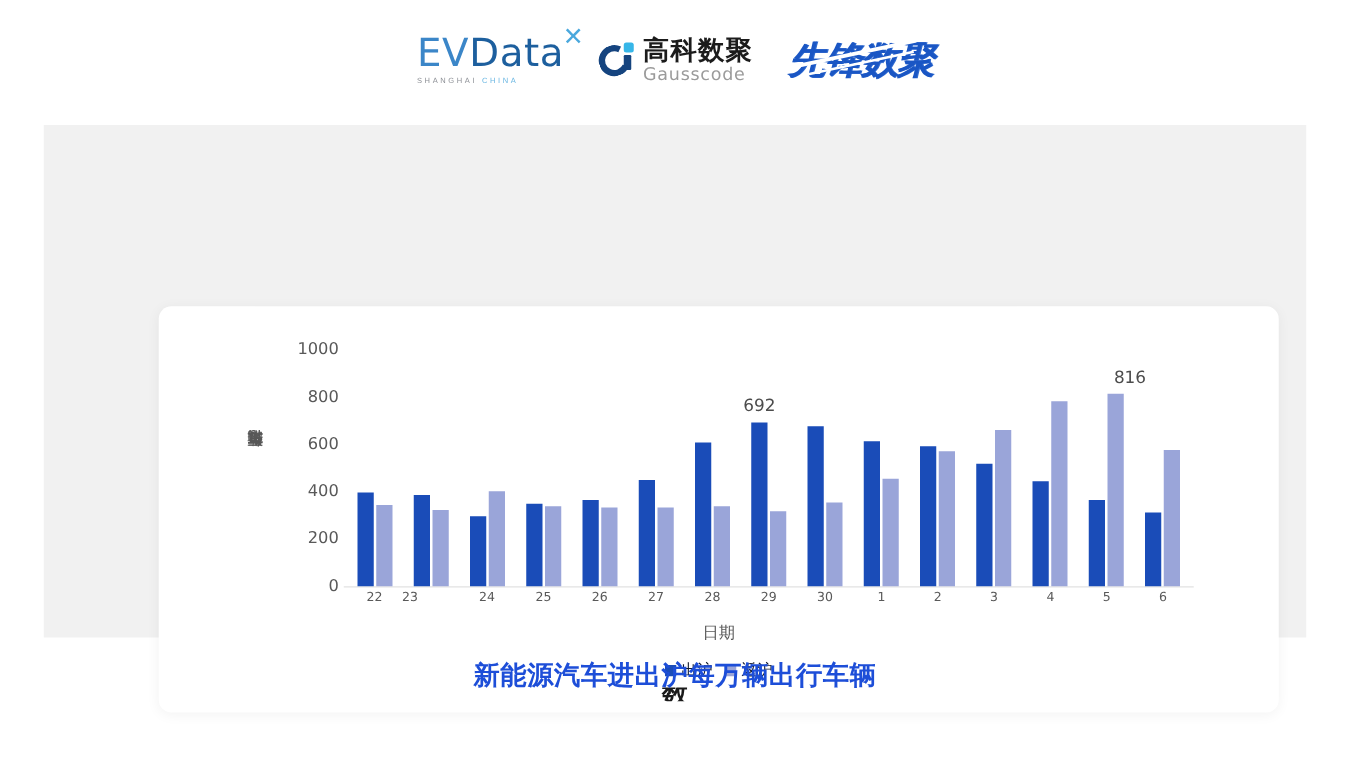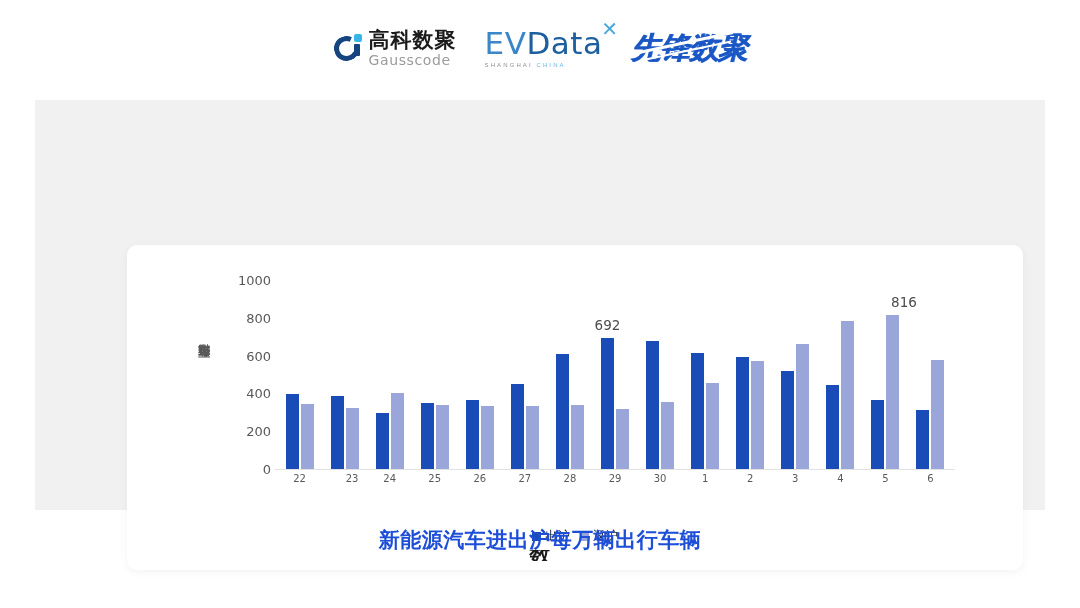--- a/index.html
+++ b/index.html
@@ -170,40 +170,40 @@
   .footer .en{
     margin-top:11px;font-size:14.5px;color:#3d3d3d;letter-spacing:.2px;
     font-family:"DejaVu Sans",sans-serif;position:relative;z-index:3;
   }
 </style>
 </head>
 <body>
 
 <div class="logo-bar">
 
+  <div class="logo evdata">
+    <div class="evdata-main">
+      <span class="ev">EV</span><span class="data">Data</span>
+      <span class="evdata-x">✕</span>
+    </div>
+    <div class="evdata-sub">
+      <span>SHANGHAI</span>
+      <span class="cn">CHINA</span>
+    </div>
+  </div>
+
   <div class="logo gauss">
     <div class="gauss-mark">
       <div class="ring"></div>
       <div class="dot"></div>
       <div class="bar"></div>
     </div>
     <div class="gauss-txt">
       <div class="gauss-cn">高科数聚</div>
       <div class="gauss-en">Gausscode</div>
-    </div>
-  </div>
-
-  <div class="logo evdata">
-    <div class="evdata-main">
-      <span class="ev">EV</span><span class="data">Data</span>
-      <span class="evdata-x">✕</span>
-    </div>
-    <div class="evdata-sub">
-      <span>SHANGHAI</span>
-      <span class="cn">CHINA</span>
     </div>
   </div>
 
   <div class="logo pioneer">
     <span>先锋数聚</span>
     <span class="slash"></span>
     <span class="slash2"></span>
   </div>
 
 </div>
@@ -279,35 +279,36 @@
             <div class="bar a" style="height: 68.607px; background: rgb(26, 76, 184);"></div>
             <div class="bar b" style="height: 154.224px; background: rgb(154, 165, 217);"></div>
           </div>
           <div class="col" style="left: 630.933px; width: 45.0667px;">
             <div class="bar a" style="height: 58.59px; background: rgb(26, 76, 184);"></div>
             <div class="bar b" style="height: 109.242px; background: rgb(154, 165, 217);"></div>
           </div>
         </div>
       <div class="x-labels" id="x-labels">
           <div class="x-label" style="left: 22.5333px;">22</div>
-          <div class="x-label" style="left: 75px;">23</div>
+          <div class="x-label" style="left: 51px;">23</div>
           <div class="x-label" style="left: 112.667px;">24</div>
           <div class="x-label" style="left: 157.733px;">25</div>
           <div class="x-label" style="left: 202.8px;">26</div>
           <div class="x-label" style="left: 247.867px;">27</div>
           <div class="x-label" style="left: 292.933px;">28</div>
           <div class="x-label" style="left: 338px;">29</div>
           <div class="x-label" style="left: 383.067px;">30</div>
           <div class="x-label" style="left: 428.133px;">1</div>
           <div class="x-label" style="left: 473.2px;">2</div>
           <div class="x-label" style="left: 518.267px;">3</div>
           <div class="x-label" style="left: 563.333px;">4</div>
           <div class="x-label" style="left: 608.4px;">5</div>
           <div class="x-label" style="left: 653.467px;">6</div>
         </div>
+      <div class="x-title">日期</div>
 
       <div class="legend" id="legend">
           <div class="item">
             <span class="swatch a" style="background: rgb(26, 76, 184);"></span>
             <span>出沪</span>
           </div>
           <div class="item">
             <span class="swatch b" style="background: rgb(154, 165, 217);"></span>
             <span>返沪</span>
           </div>

